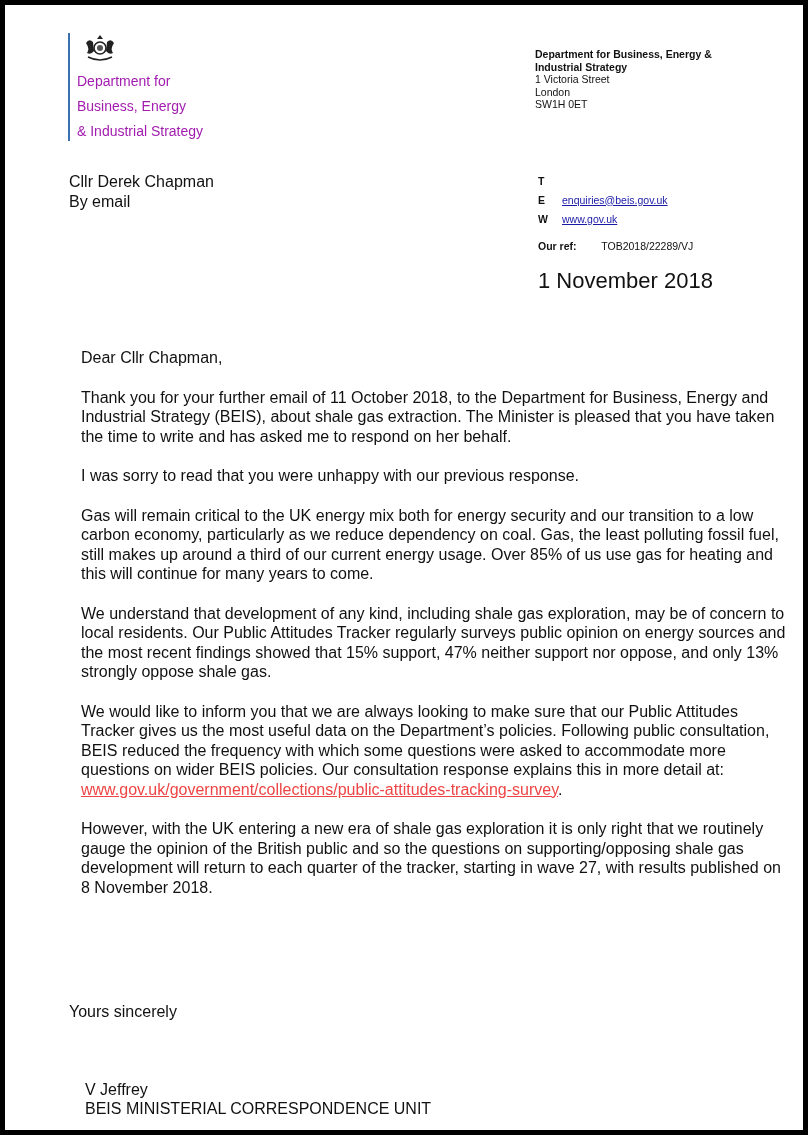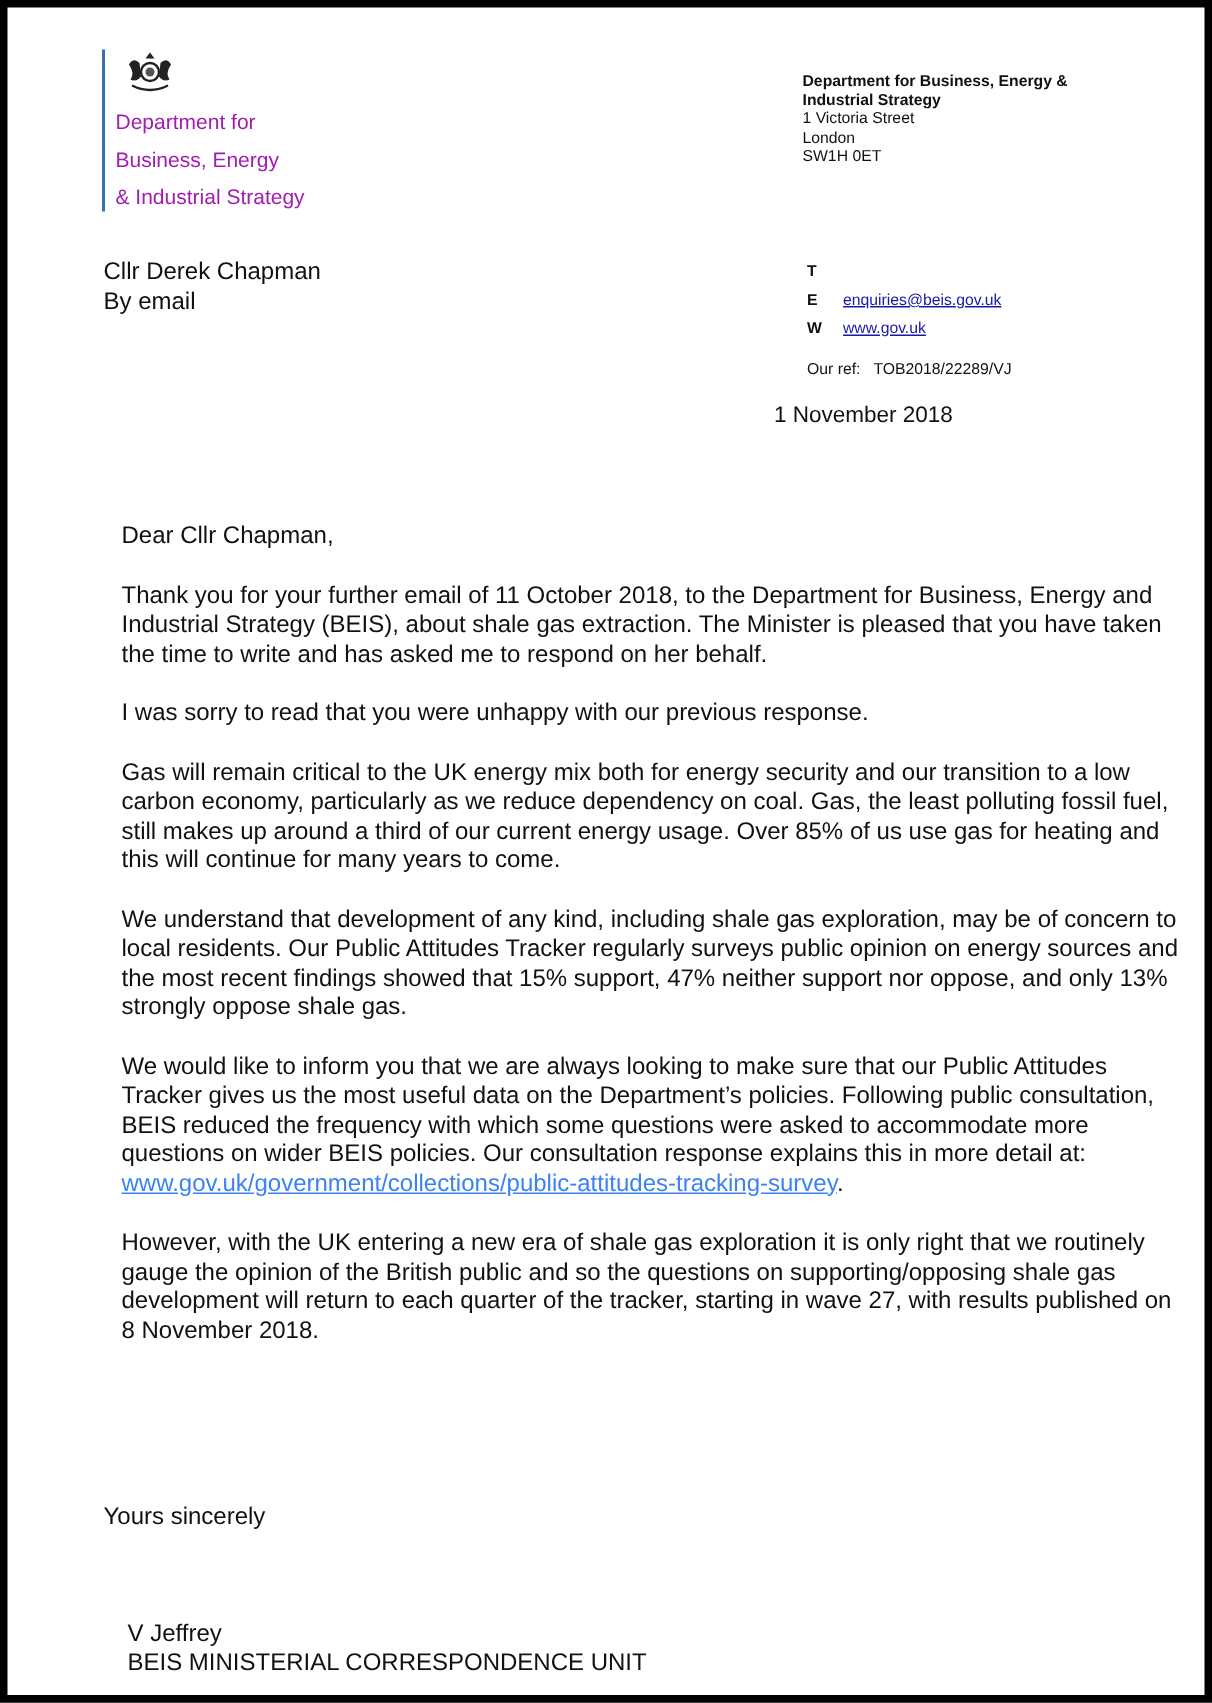--- a/index.html
+++ b/index.html
@@ -14,25 +14,25 @@
   .crest { position: absolute; left: 14px; top: 0; width: 36px; height: 30px; }
   .dept-name { position: absolute; left: 9px; top: 36px; font-size: 14px; line-height: 25px; white-space: nowrap; color: #a21caf; }
   .addr { position: absolute; left: 530px; top: 43px; font-size: 10.5px; line-height: 12.5px; }
   .addr .bold { font-weight: bold; }
   .recipient { position: absolute; left: 64px; top: 167px; font-size: 16px; line-height: 20px; }
   .contact { position: absolute; left: 533px; top: 166px; font-size: 10.5px; }
   .contact .row { height: 19px; display: flex; align-items: center; }
   .contact .k { width: 24px; font-weight: bold; }
   .contact a { color: #1a1aa6; text-decoration: underline; }
   .ref { position: absolute; left: 533px; top: 235px; font-size: 10.5px; }
-  .ref .lbl { font-weight: normal; margin-right: 6px; }
-  .date { position: absolute; left: 511px; top: 263px; font-size: 15px; }
+  .ref .lbl { font-weight: bold; margin-right: 22px; }
+  .date { position: absolute; left: 533px; top: 263px; font-size: 22px; }
   .body-text { position: absolute; left: 64px; top: 343px; width: 720px; font-size: 16px; line-height: 19.5px; }
   .body-text p { margin: 0 0 20px 12px; }
-  .body-text a { color: #3b82f6; text-decoration: underline; }
+  .body-text a { color: #ef4444; text-decoration: underline; }
   .closing { position: absolute; left: 64px; top: 997px; font-size: 16px; line-height: 20px; }
   .closing p { margin: 0 0 20px 0; }
   .sig { position: absolute; left: 80px; top: 1075px; font-size: 16px; line-height: 19px; }
 </style>
 </head>
 <body>
 
 <div class="page">
 
   <div class="logo">

